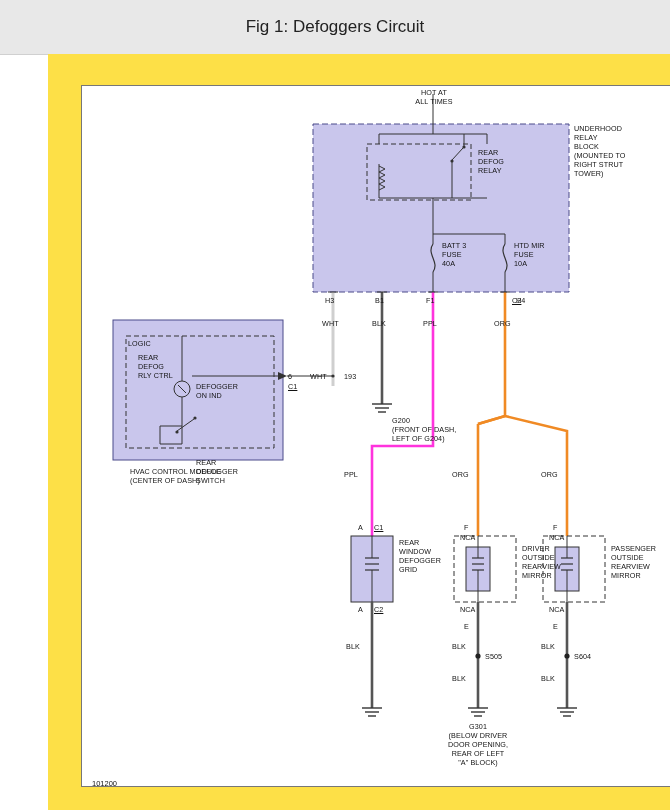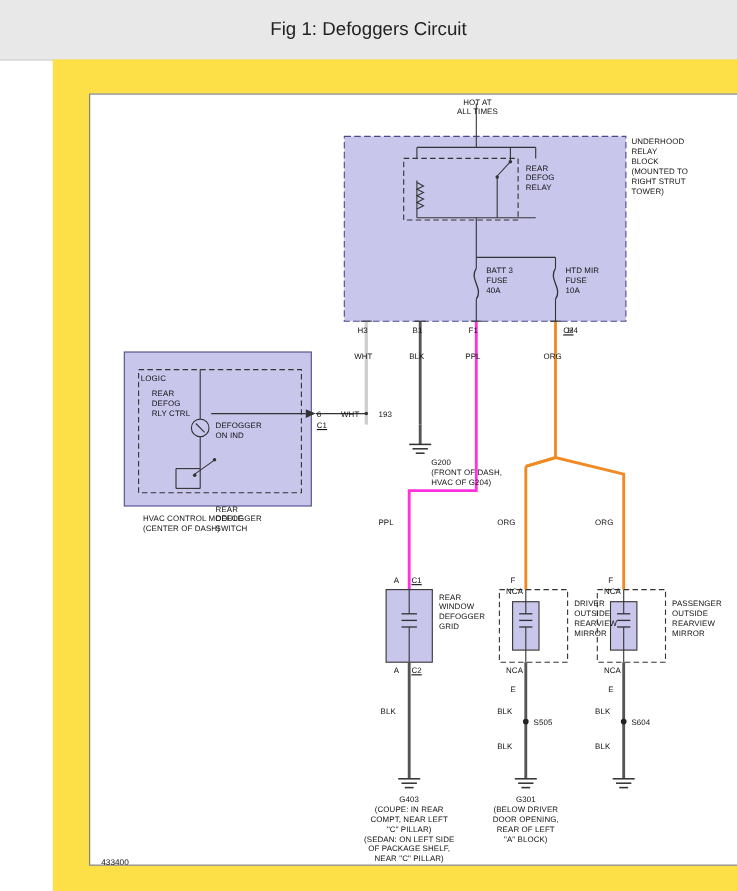--- a/index.html
+++ b/index.html
@@ -220,21 +220,21 @@
     <div class="lbl" style="left:114px;top:296px;">DEFOGGER
 ON IND</div>
     <div class="lbl" style="left:114px;top:372px;">REAR
 DEFOGGER
 SWITCH</div>
     <div class="lbl" style="left:48px;top:381px;">HVAC CONTROL MODULE
 (CENTER OF DASH)</div>
 
     <div class="lbl" style="left:310px;top:330px;">G200
 (FRONT OF DASH,
-HVAC OF G204)</div>
+LEFT OF G204)</div>
 
     <div class="lbl" style="left:262px;top:384px;">PPL</div>
     <div class="lbl" style="left:370px;top:384px;">ORG</div>
     <div class="lbl" style="left:459px;top:384px;">ORG</div>
 
     <div class="lbl" style="left:276px;top:437px;">A</div>
     <div class="lbl underline" style="left:292px;top:437px;">C1</div>
     <div class="lbl" style="left:317px;top:452px;">REAR
 WINDOW
 DEFOGGER
@@ -262,29 +262,22 @@
 
     <div class="lbl" style="left:264px;top:556px;">BLK</div>
     <div class="lbl" style="left:370px;top:556px;">BLK</div>
     <div class="lbl" style="left:459px;top:556px;">BLK</div>
     <div class="lbl" style="left:370px;top:588px;">BLK</div>
     <div class="lbl" style="left:459px;top:588px;">BLK</div>
 
     <div class="lbl" style="left:403px;top:566px;">S505</div>
     <div class="lbl" style="left:492px;top:566px;">S604</div>
 
-    <div class="lbl lblc" style="left:225px;top:636px;width:130px;">G403
-(COUPE: IN REAR
-COMPT, NEAR LEFT
-"C" PILLAR)
-(SEDAN: ON LEFT SIDE
-OF PACKAGE SHELF,
-NEAR "C" PILLAR)</div>
     <div class="lbl lblc" style="left:341px;top:636px;width:110px;">G301
 (BELOW DRIVER
 DOOR OPENING,
 REAR OF LEFT
 "A" BLOCK)</div>
 
   </div>
 
-  <div id="footer-code">433400</div>
+  <div id="footer-code">101200</div>
 </div>
 
 </body></html>

